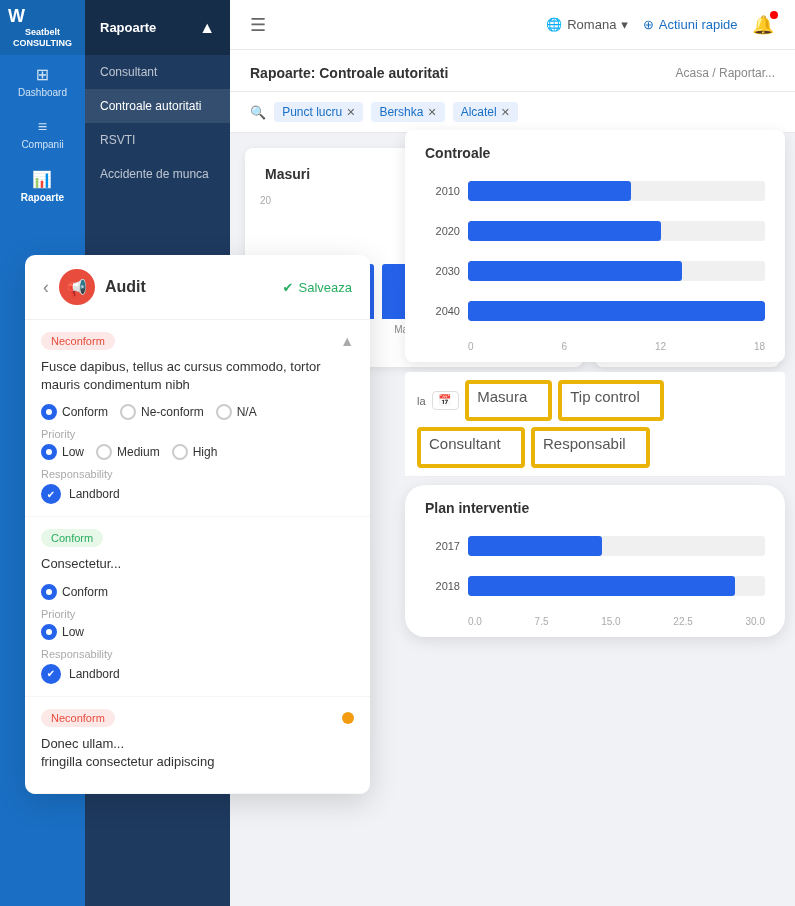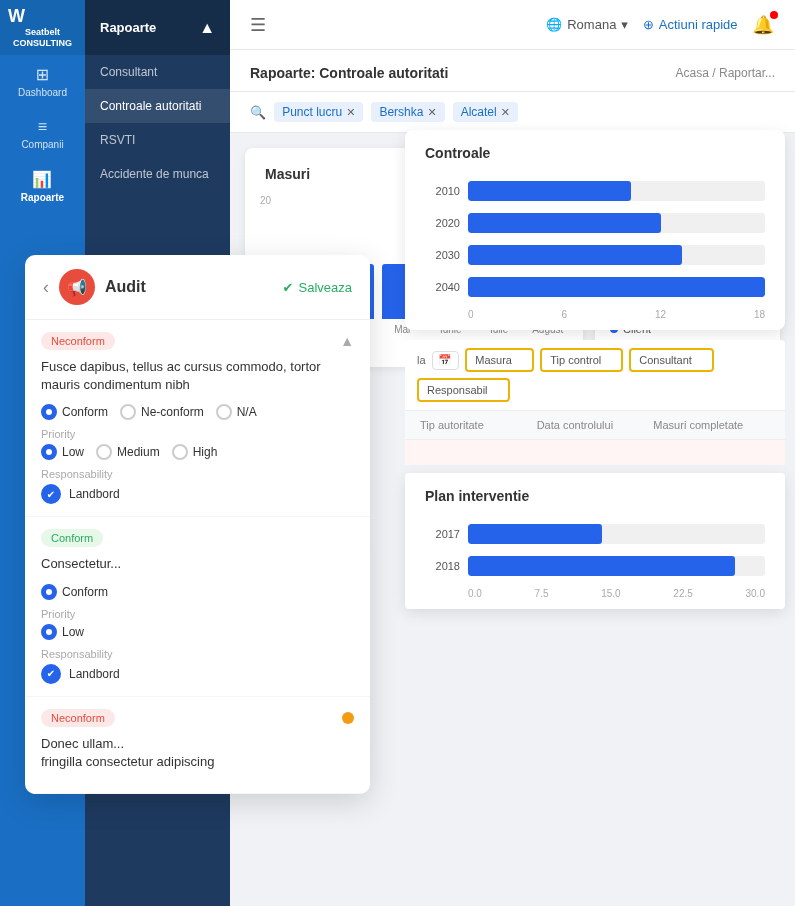--- a/index.html
+++ b/index.html
@@ -93,21 +93,21 @@
     .bar-label { font-size: 10px; color: #888; margin-top: 5px; }
     .chart-y-labels { position: absolute; left: 0; top: 0; display: flex; flex-direction: column; justify-content: space-between; height: 140px; }
     .chart-y-label { font-size: 10px; color: #aaa; }
     .chart-container { position: relative; padding-left: 25px; }
     .donut-legend { padding: 0 15px 15px; display: flex; flex-direction: column; gap: 5px; }
     .legend-item { display: flex; align-items: center; gap: 5px; font-size: 11px; color: #555; }
     .legend-dot { width: 8px; height: 8px; border-radius: 50%; }
 
     
     .hbar-chart { padding: 10px 20px; }
-    .hbar-item { display: flex; align-items: center; gap: 8px; margin-bottom: 12px; }
+    .hbar-item { display: flex; align-items: center; gap: 8px; margin-bottom: 20px; }
     .hbar-label { font-size: 11px; color: #555; width: 35px; text-align: right; }
     .hbar-track { flex: 1; height: 20px; background: #f0f0f0; border-radius: 3px; overflow: hidden; }
     .hbar-fill { height: 100%; background: #2563eb; border-radius: 3px; }
     .hbar-x-labels { display: flex; justify-content: space-between; padding-left: 43px; margin-top: 5px; }
     .hbar-x-label { font-size: 10px; color: #aaa; }
 
     
     .audit-overlay {
       position: absolute; left: 25px; top: 255px; width: 345px;
       background: white; border-radius: 10px; box-shadow: 0 8px 30px rgba(0,0,0,0.15);
@@ -168,32 +168,32 @@
       padding: 15px;
     }
     .donut-legend-row { display: flex; align-items: center; gap: 15px; margin-top: 8px; }
     .donut-legend-item { display: flex; align-items: center; gap: 5px; font-size: 11px; color: #555; }
     .donut-legend-dot { width: 10px; height: 10px; border-radius: 50%; }
     .controale-panel {
       background: white; border-radius: 8px; box-shadow: 0 4px 15px rgba(0,0,0,0.1);
       margin-bottom: 10px; overflow: hidden;
     }
     .filter-select {
-      font-size: 11px; color: #555; border: 2px solid #eab308; border-radius: 4px;
-      padding: 4px 20px 4px 8px; background: white; cursor: pointer; appearance: none;
+      font-size: 15px; color: #555; border: 4px solid #eab308; border-radius: 4px;
+      padding: 4px 20px 12px 8px; background: white; cursor: pointer; appearance: none;
     }
     .table-header-row {
       display: flex; padding: 8px 15px; background: #f8f9fa;
       border-bottom: 1px solid #eee;
     }
     .th { font-size: 11px; color: #888; font-weight: 500; flex: 1; }
 
     
     .plan-panel {
-      background: white; border-radius: 4px; box-shadow: 0 4px 15px rgba(0,0,0,0.1);
+      background: white; border-radius: 20px; box-shadow: 0 4px 15px rgba(0,0,0,0.1);
       overflow: hidden;
     }
 
     
     .sidebar-expanded {
       position: absolute; left: 85px; top: 0; width: 145px; height: 906px;
       background: #1e3a5f; z-index: 9;
     }
     .sidebar-expanded-header {
       height: 55px; background: #162d4a; display: flex; align-items: center;
@@ -405,28 +405,20 @@
 
     <div style="background:white;padding:8px 12px;display:flex;gap:6px;flex-wrap:wrap;align-items:center;border-bottom:1px solid #eee;margin-top:8px;border-radius:4px 4px 0 0;">
       <span style="font-size:11px;color:#666;">la</span>
       <span style="font-size:11px;color:#888;border:1px solid #ddd;padding:2px 6px;border-radius:4px;">📅</span>
       <select class="filter-select"><option>Masura</option></select>
       <select class="filter-select"><option>Tip control</option></select>
       <select class="filter-select"><option>Consultant</option></select>
       <select class="filter-select"><option>Responsabil</option></select>
     </div>
 
-    <div style="background:white;border-radius:0 0 4px 4px;">
-      <div class="table-header-row">
-        <div class="th">Tip autoritate</div>
-        <div class="th">Data controlului</div>
-        <div class="th">Masuri completate</div>
-      </div>
-      <div style="height:25px;background:#fff5f5;"></div>
-    </div>
 
     <div class="plan-panel" style="margin-top:8px;">
       <div class="panel-header">
         <div class="panel-title">Plan interventie</div>
       </div>
       <div class="hbar-chart">
         <div class="hbar-item">
           <div class="hbar-label">2017</div>
           <div class="hbar-track">
             <div class="hbar-fill" style="width:45%;"></div>

